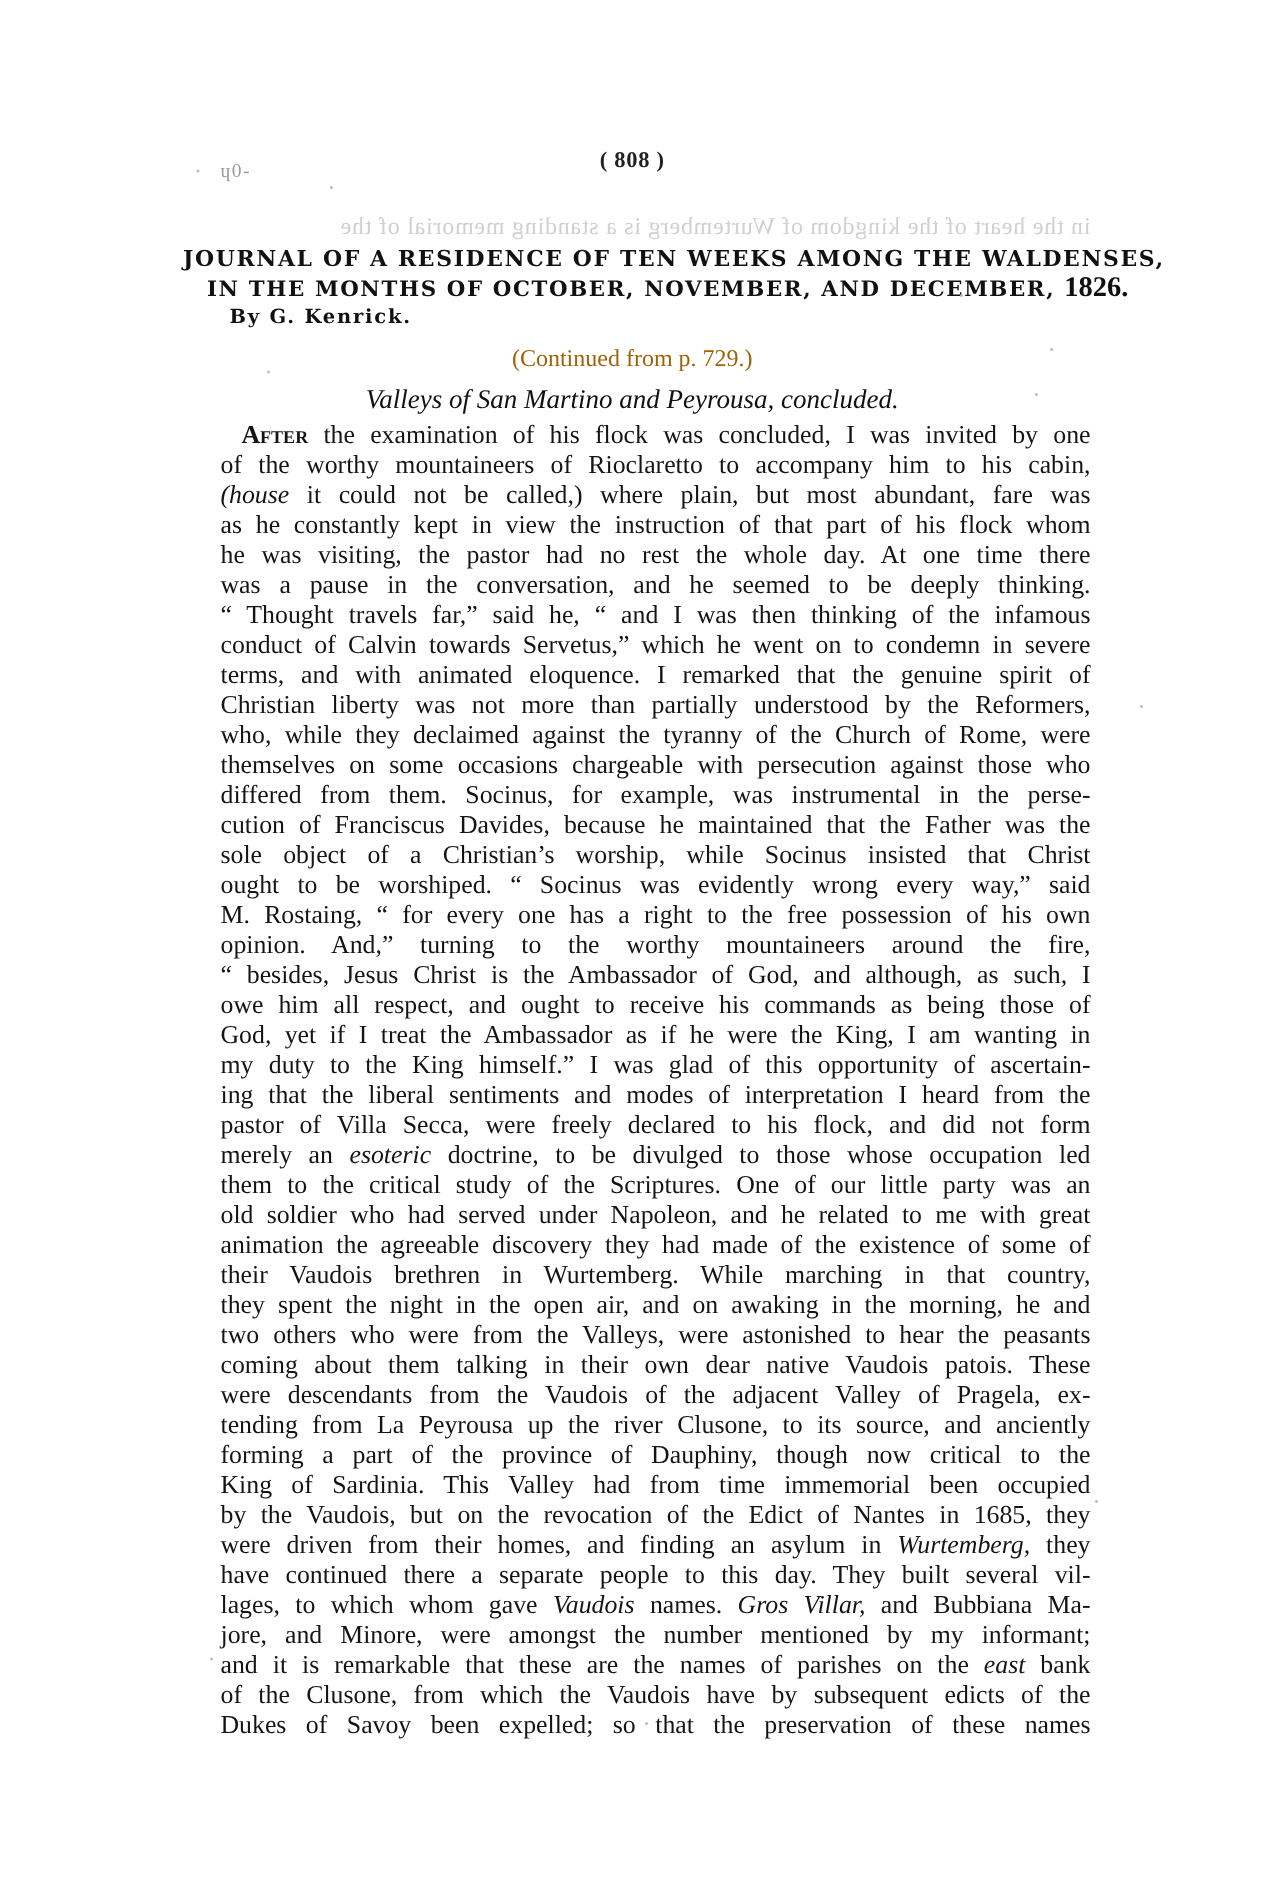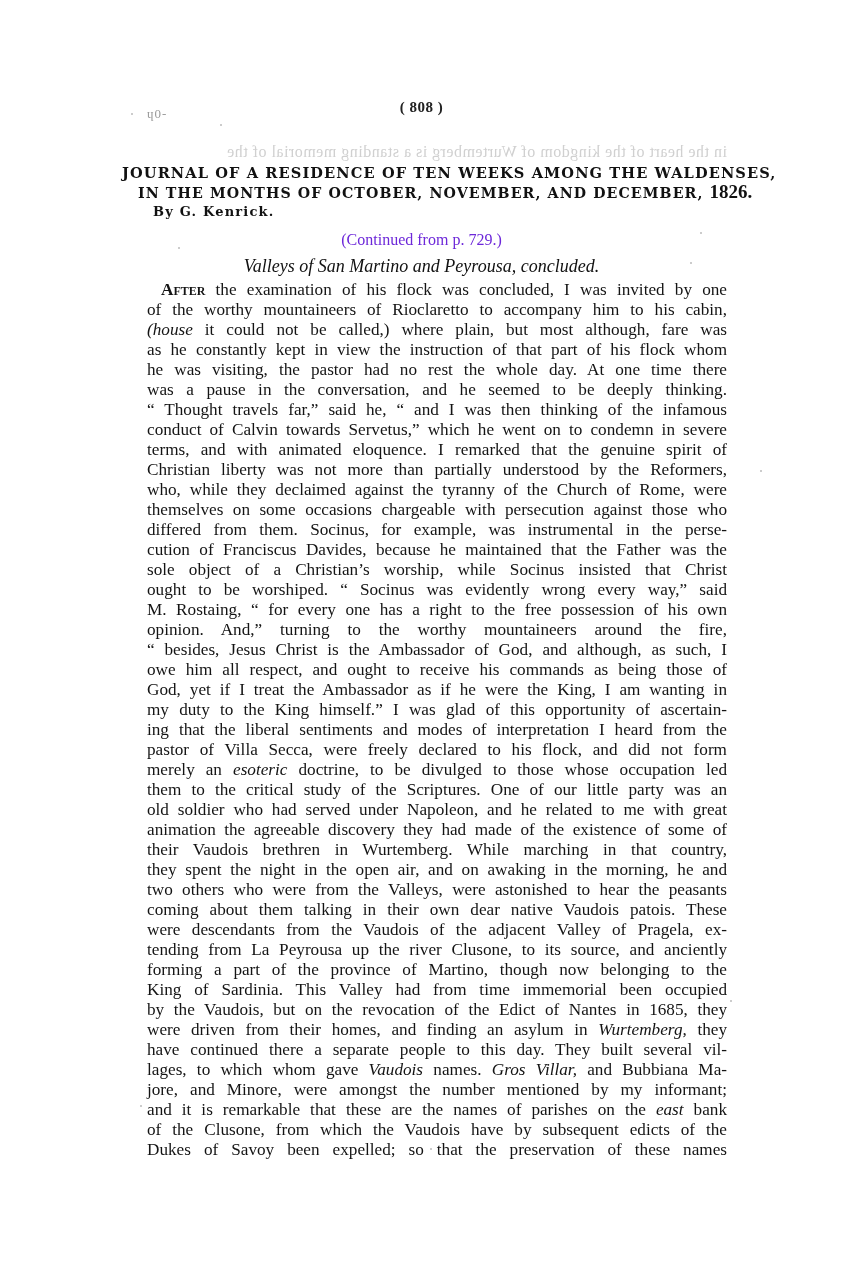--- a/index.html
+++ b/index.html
@@ -71,21 +71,21 @@
       letter-spacing: 1.2px;
       color: #111;
       font-family: "DejaVu Serif", "Liberation Serif", serif;
     }
     .continued {
       position: absolute;
       left: 0; right: 0;
       top: 231px;
       text-align: center;
       font-size: 16px;
-      color: #6d28d9;
+      color: #a16207;
     }
     .section-heading {
       position: absolute;
       left: 0; right: 0;
       top: 256px;
       text-align: center;
       font-size: 18px;
       font-style: italic;
       color: #111;
     }
@@ -133,21 +133,21 @@
 
   <div class="byline">By G. Kenrick.</div>
 
   <div class="continued">(Continued from p. 729.)</div>
 
   <div class="section-heading">Valleys of San Martino and Peyrousa, concluded.</div>
 
   <div class="body-text" id="body-text">
       <span class="line first"><span class="smallcaps">After</span><span> the examination of his flock was concluded, I was invited by one</span></span>
       <span class="line"><span>of the worthy mountaineers of Rioclaretto to accompany him to his cabin,</span></span>
-      <span class="line"><span class="it">(house</span><span> it could not be called,) where plain, but most although, fare was</span></span>
+      <span class="line"><span class="it">(house</span><span> it could not be called,) where plain, but most abundant, fare was</span></span>
       <span class="line"><span>as he constantly kept in view the instruction of that part of his flock whom</span></span>
       <span class="line"><span>he was visiting, the pastor had no rest the whole day.  At one time there</span></span>
       <span class="line"><span>was a pause in the conversation, and he seemed to be deeply thinking.</span></span>
       <span class="line"><span>“ Thought travels far,” said he, “ and I was then thinking of the infamous</span></span>
       <span class="line"><span>conduct of Calvin towards Servetus,” which he went on to condemn in severe</span></span>
       <span class="line"><span>terms, and with animated eloquence.  I remarked that the genuine spirit of</span></span>
       <span class="line"><span>Christian liberty was not more than partially understood by the Reformers,</span></span>
       <span class="line"><span>who, while they declaimed against the tyranny of the Church of Rome, were</span></span>
       <span class="line"><span>themselves on some occasions chargeable with persecution against those who</span></span>
       <span class="line"><span>differed from them.  Socinus, for example, was instrumental in the perse-</span></span>
@@ -165,21 +165,21 @@
       <span class="line"><span>merely an </span><span class="it">esoteric</span><span> doctrine, to be divulged to those whose occupation led</span></span>
       <span class="line"><span>them to the critical study of the Scriptures.  One of our little party was an</span></span>
       <span class="line"><span>old soldier who had served under Napoleon, and he related to me with great</span></span>
       <span class="line"><span>animation the agreeable discovery they had made of the existence of some of</span></span>
       <span class="line"><span>their Vaudois brethren in Wurtemberg.  While marching in that country,</span></span>
       <span class="line"><span>they spent the night in the open air, and on awaking in the morning, he and</span></span>
       <span class="line"><span>two others who were from the Valleys, were astonished to hear the peasants</span></span>
       <span class="line"><span>coming about them talking in their own dear native Vaudois patois.  These</span></span>
       <span class="line"><span>were descendants from the Vaudois of the adjacent Valley of Pragela, ex-</span></span>
       <span class="line"><span>tending from La Peyrousa up the river Clusone, to its source, and anciently</span></span>
-      <span class="line"><span>forming a part of the province of Martino, though now belonging to the</span></span>
+      <span class="line"><span>forming a part of the province of Dauphiny, though now critical to the</span></span>
       <span class="line"><span>King of Sardinia.  This Valley had from time immemorial been occupied</span></span>
       <span class="line"><span>by the Vaudois, but on the revocation of the Edict of Nantes in 1685, they</span></span>
       <span class="line"><span>were driven from their homes, and finding an asylum in </span><span class="it">Wurtemberg,</span><span> they</span></span>
       <span class="line"><span>have continued there a separate people to this day.  They built several vil-</span></span>
       <span class="line"><span>lages, to which whom gave </span><span class="it">Vaudois</span><span> names.  </span><span class="it">Gros Villar,</span><span> and Bubbiana Ma-</span></span>
       <span class="line"><span>jore, and Minore, were amongst the number mentioned by my informant;</span></span>
       <span class="line"><span>and it is remarkable that these are the names of parishes on the </span><span class="it">east</span><span> bank</span></span>
       <span class="line"><span>of the Clusone, from which the Vaudois have by subsequent edicts of the</span></span>
       <span class="line last"><span>Dukes of Savoy been expelled; so that the preservation of these names</span></span>
     </div>

